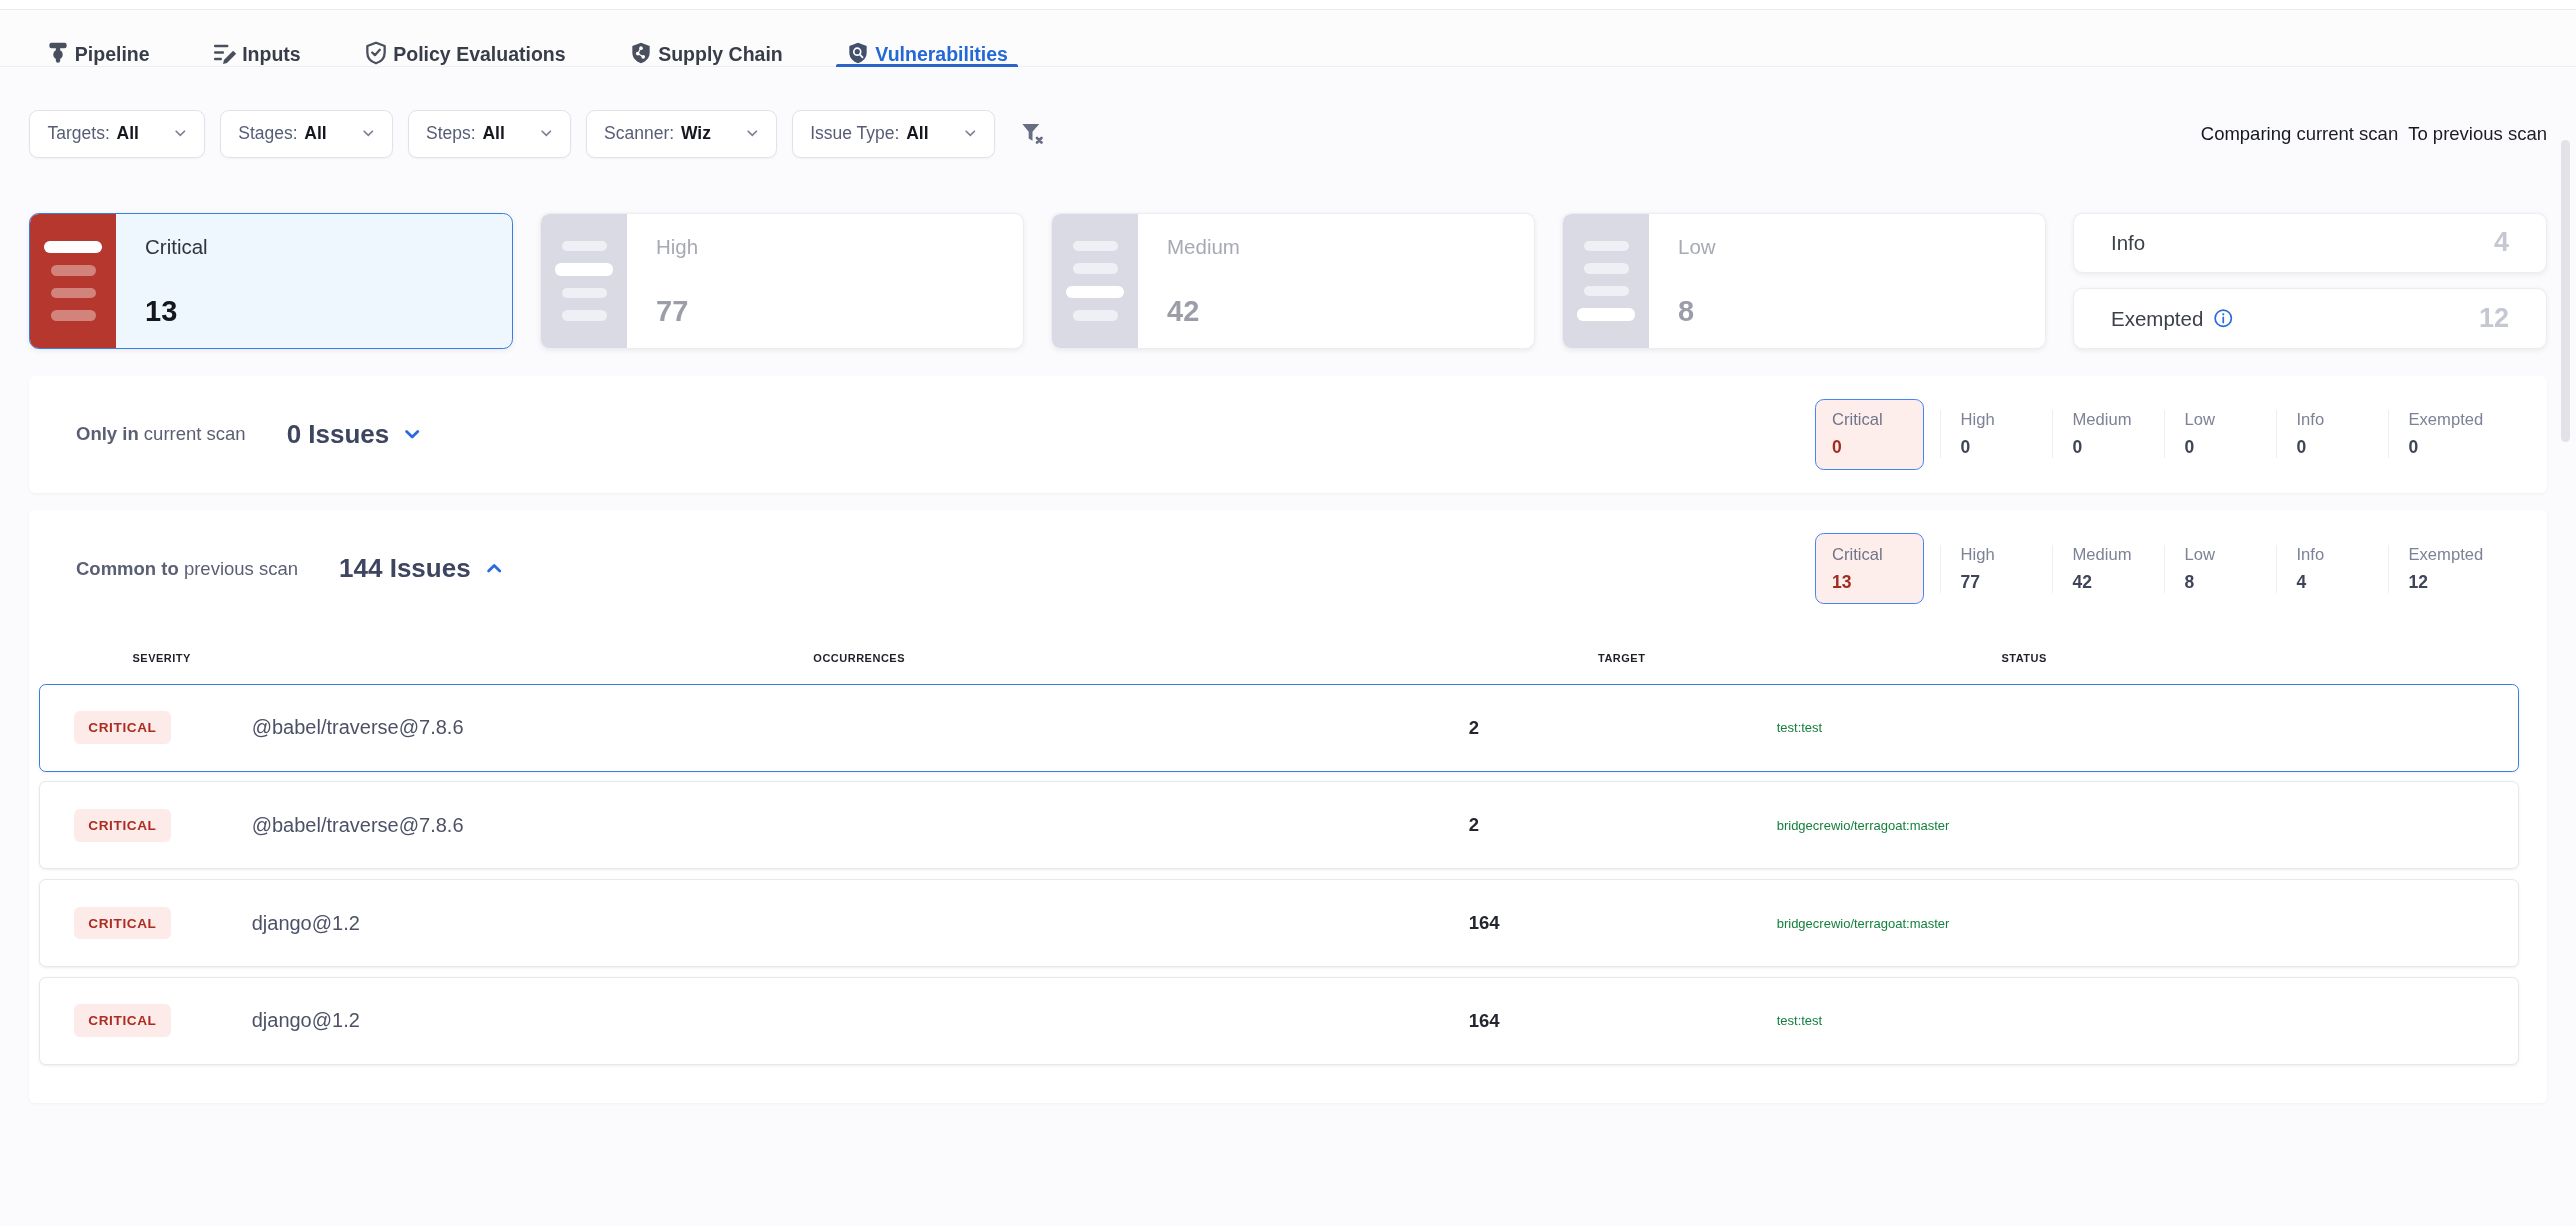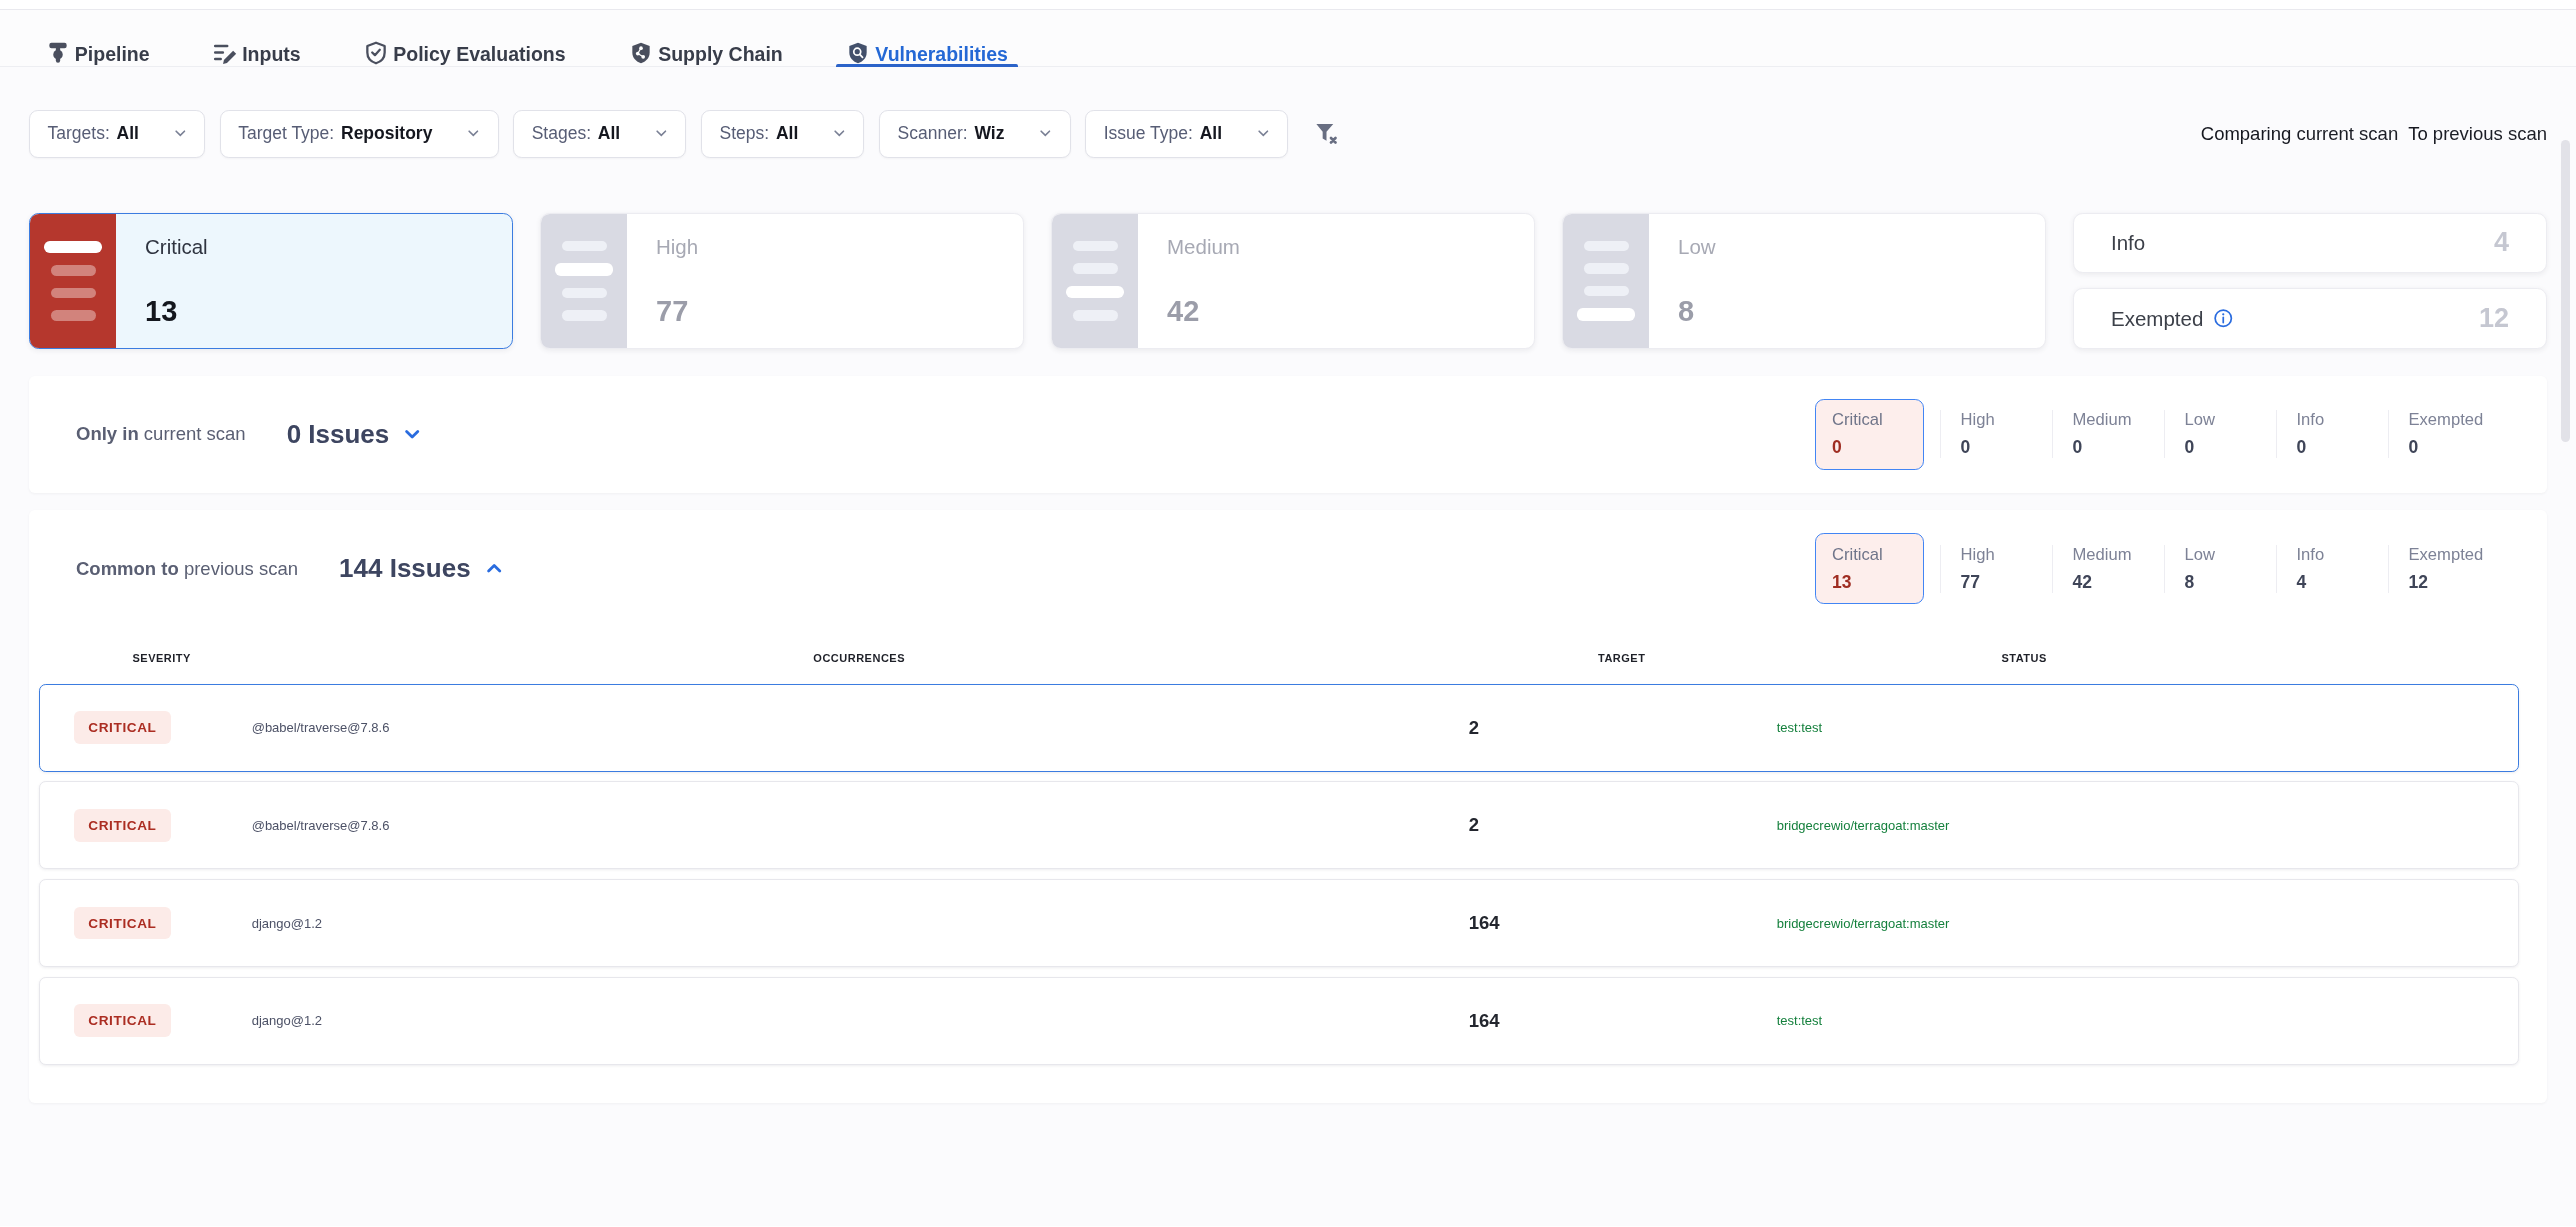--- a/index.html
+++ b/index.html
@@ -91,21 +91,21 @@
   
   .table-wrap { margin:0 28px 0 9.7px; }
   .tgrid { display:grid; grid-template-columns:178px 1217px 308px 497px 1fr; align-items:center; }
   .thead { padding:25px 0 19.5px 34px; font-size:11px; font-weight:700; letter-spacing:0.5px;
     color:#1e2028;text-align:center; }
   .trow { height:88px; background:#fff; border:1px solid #e7e7ec; border-radius:6.8px;
     box-shadow:0 1px 2.9px rgba(40,41,61,0.08); padding-left:34px; margin-bottom:9.7px; cursor:pointer; }
   .trow.selected { border:1.9px solid #3b7ce0; }
   .badge-critical { display:inline-block; background:#fcebe8; color:#ab2d22; font-size:13.6px;
     font-weight:700; letter-spacing:0.6px; padding:8.8px 14.6px; border-radius:5.8px; }
-  .cell-issue { font-size:13px; color:#4c5166; }
+  .cell-issue { font-size:20px; color:#4c5166; }
   .cell-occ { font-size:18.5px; font-weight:700; color:#23262e; }
   .cell-target { font-size:13px; color:#15803d; }
 
   .vscroll { position:absolute; top:73px; right:5.8px; width:8.8px; height:302px;
     background:#e2e2e8; border-radius:4.9px; }
 </style>
 </head>
 <body>
 
 <div class="top-strip"></div>
@@ -152,27 +152,20 @@
     <span>Vulnerabilities</span>
   </div>
 </div>
 
 <div class="main">
 
   <div class="filter-row">
     <div class="filter-btn">
       <span class="flabel">Targets:</span>
       <span class="fvalue">All</span>
-      <svg class="chev" viewBox="0 0 24 24" fill="none" stroke="#7a8095" stroke-width="2.4" stroke-linecap="round">
-          <path d="M6 9l6 6 6-6"></path>
-        </svg>
-    </div>
-    <div class="filter-btn">
-      <span class="flabel">Target Type:</span>
-      <span class="fvalue">Repository</span>
       <svg class="chev" viewBox="0 0 24 24" fill="none" stroke="#7a8095" stroke-width="2.4" stroke-linecap="round">
           <path d="M6 9l6 6 6-6"></path>
         </svg>
     </div>
     <div class="filter-btn">
       <span class="flabel">Stages:</span>
       <span class="fvalue">All</span>
       <svg class="chev" viewBox="0 0 24 24" fill="none" stroke="#7a8095" stroke-width="2.4" stroke-linecap="round">
           <path d="M6 9l6 6 6-6"></path>
         </svg>

